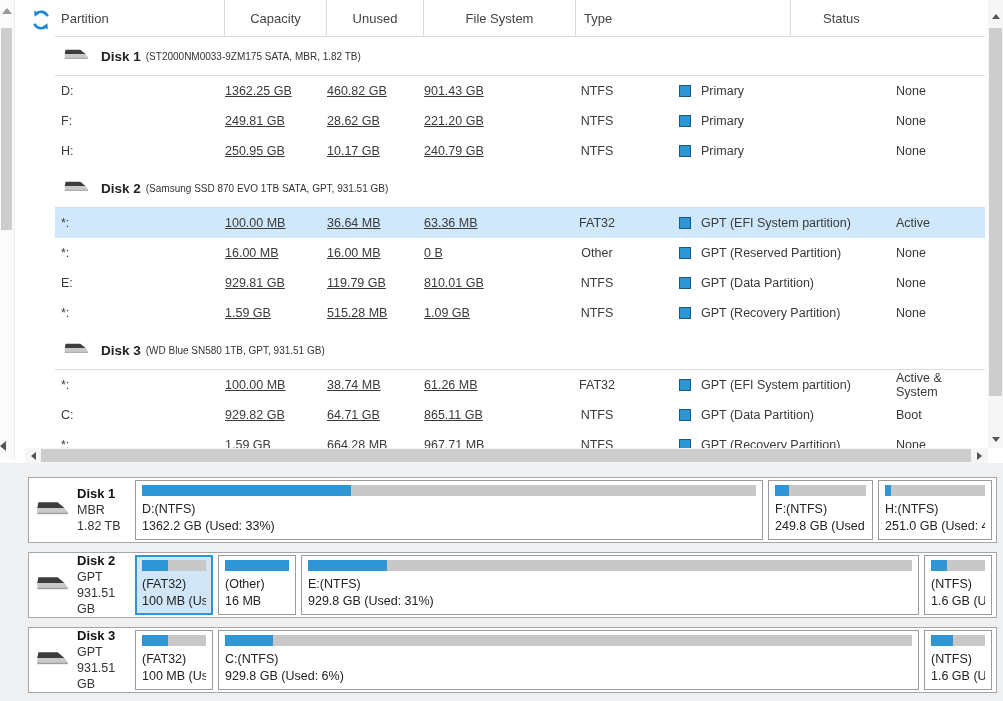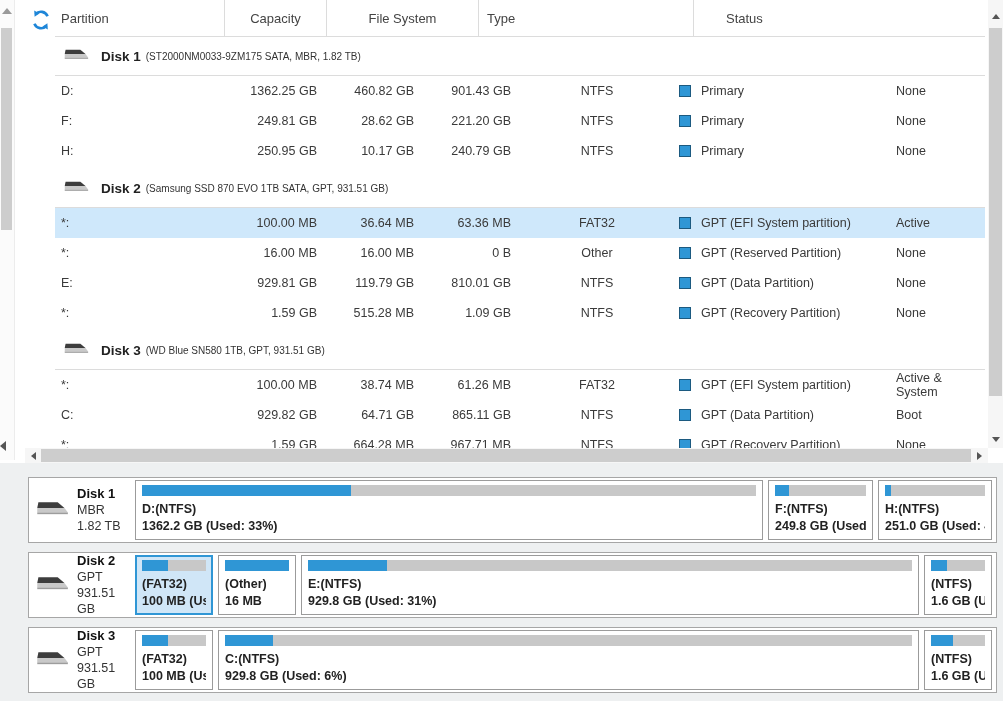--- a/index.html
+++ b/index.html
@@ -27,21 +27,21 @@
 
   .disk-header{display:flex;align-items:center;height:38px;border-bottom:1px solid #dcdcdc;}
   .disk-header .dicon{margin-left:8px;margin-right:12px;flex:0 0 auto;}
   .disk-name{font-weight:bold;font-size:13.5px;color:#222;margin-right:5px;}
   .disk-details{font-size:10px;color:#333;}
 
   .prow{display:flex;align-items:center;height:30px;font-size:12.5px;color:#3a3a3a;}
   .prow.selected{background:#cfe8fb;}
   .cell{box-sizing:border-box;flex:0 0 auto;}
   .c-letter{width:170px;padding-left:6px;}
-  .c-num{text-align:right;padding-right:10px;}
+  .c-num{padding-right:10px;text-decoration:underline;}
   .c-cap{width:102px;}
   .c-used{width:97px;}
   .c-unused{width:97px;}
   .c-fs{width:152px;text-align:center;}
   .c-type{width:215px;display:flex;align-items:center;padding-left:6px;}
   .type-square{width:10px;height:10px;background:var(--accent);border:1px solid #1c5a80;margin-right:10px;flex:0 0 auto;}
   .c-status{width:97px;padding-left:8px;}
 
   
   #vscroll{position:absolute;left:988px;top:0;width:15px;height:448px;background:#f6f6f6;}
@@ -58,21 +58,21 @@
   .panel{position:absolute;left:28px;width:967px;height:64px;background:#fff;border:1px solid #a6a6a6;box-sizing:content-box;}
   .panel-label{position:absolute;left:0;top:0;width:106px;height:100%;display:flex;align-items:center;}
   .panel-label .dmicon{margin-left:6px;}
   .panel-label .txt{margin-left:8px;font-size:12.5px;line-height:16px;color:#333;}
   .panel-label .txt .t{font-weight:bold;font-size:13px;color:#111;}
   .parts{position:absolute;left:106px;top:2px;bottom:2px;right:4px;display:flex;gap:5px;}
   .pblock{box-sizing:border-box;border:1px solid #9b9b9b;background:#fff;padding:4px 6px 2px 6px;overflow:hidden;}
   .pblock.selected{border:2px solid var(--accent);background:#d0e6f7;padding:3px 5px 1px 5px;}
   .pbar{height:11px;background:#c8c8c8;margin-bottom:5px;}
   .pbar .fill{display:block;height:100%;background:var(--accent);}
-  .plabel,.pinfo{font-size:12.5px;line-height:17px;color:#222;white-space:nowrap;overflow:hidden;font-weight:bold;}
+  .plabel,.pinfo{font-size:12.5px;line-height:17px;color:#222;white-space:nowrap;overflow:hidden;}
 </style>
 </head>
 <body>
 
 <div id="screen">
 
   <div id="left-strip">
     <div class="tri tri-up"></div>
     <div class="thumb"></div>
     <div class="tri mark"></div>
@@ -86,20 +86,21 @@
         <path d="M4.4 14.8 A7.2 7.2 0 0 0 16.4 16.8" fill="none" stroke="#1e86d8" stroke-width="2.6"></path>
         <polygon points="17.8,20.4 17.4,14.2 12.6,17.4" fill="#1e86d8"></polygon>
       </svg>
     </span>
   </div>
 
   <div id="table">
     <div id="thead">
         <div class="hcell left" style="width: 170px;">Partition</div>
         <div class="hcell center" style="width: 102px;">Capacity</div>
+        <div class="hcell center" style="width: 97px;">Unused</div>
         <div class="hcell center" style="width: 152px;">File System</div>
         <div class="hcell leftpad" style="width: 215px;">Type</div>
         <div class="hcell leftpad" style="width: 97px;">Status</div>
       </div>
     <div id="tbody">
         <div class="disk-header">
           <span class="dicon"><svg width="26" height="13" viewBox="0 0 30 15">
               <polygon points="3,2 20,2 26,7 2,7" fill="#3d3d3d"></polygon>
               <polygon points="2,7 26,7 29,11 2,11" fill="#c9c9c9"></polygon>
               <polygon points="2,11 29,11 29,12.5 2,12.5" fill="#9d9d9d"></polygon>

